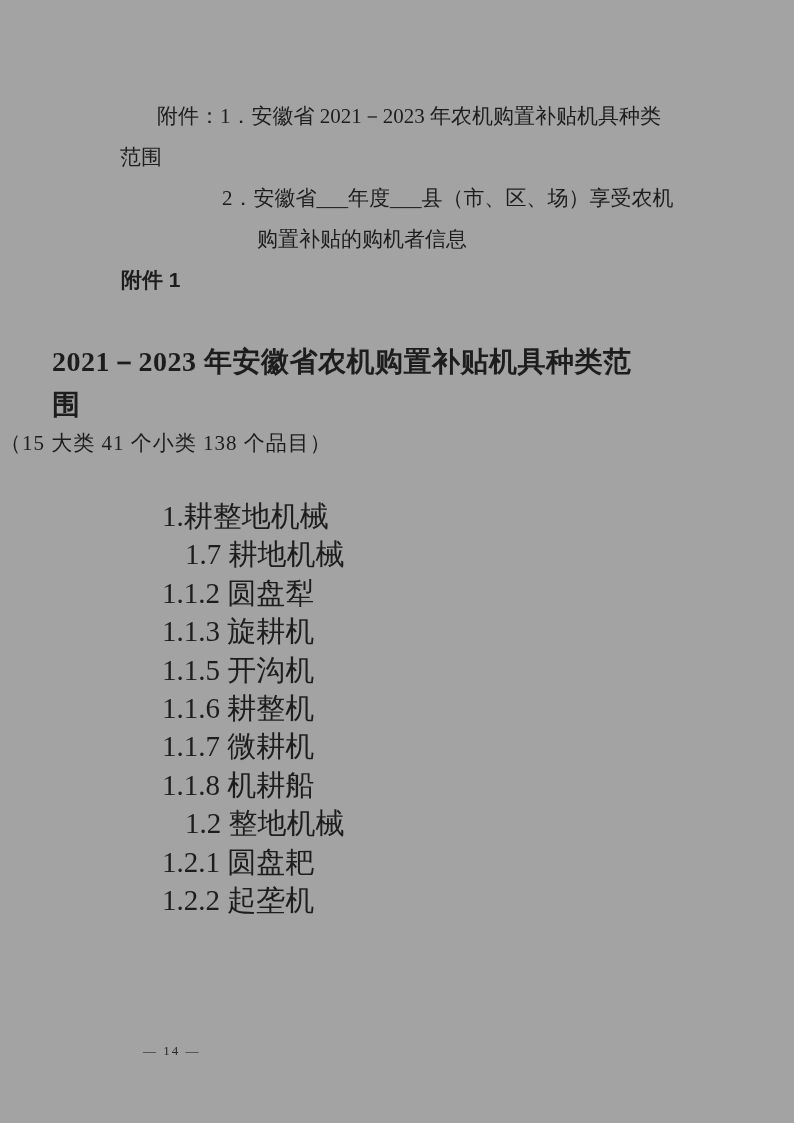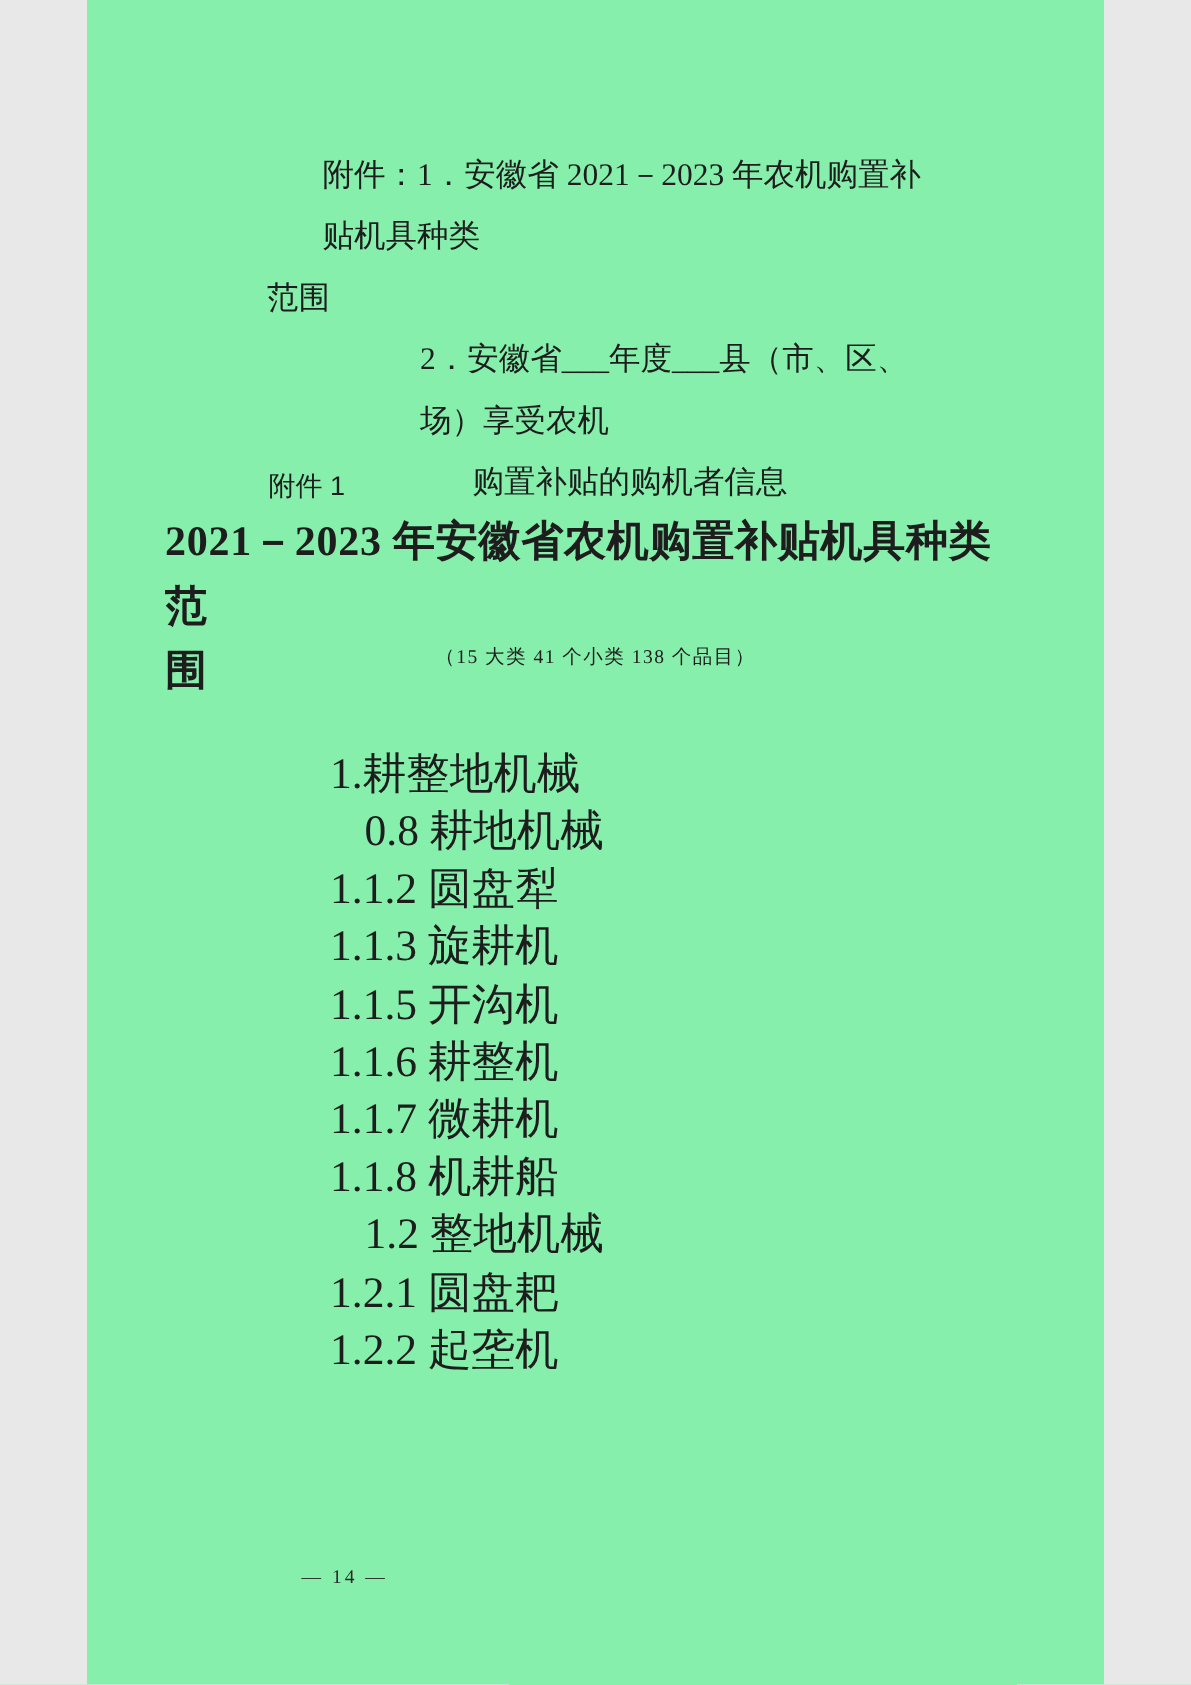--- a/index.html
+++ b/index.html
@@ -1,62 +1,61 @@
 <!DOCTYPE html>
 <html><head>
 <meta charset="utf-8">
 <style>
   * { margin: 0; padding: 0; box-sizing: border-box; }
   html, body { background: #e8e8e8; }
   .page {
     position: relative;
-    width: 678px;
+    width: 794px;
     height: 1123px;
     margin: 0 auto;
-    background: #86efac;
+    background: #a3a3a3;
     font-family: "Liberation Serif", "DejaVu Serif", serif;
     color: #1d1d1d;
     overflow: hidden;
   }
   
   .att-note {
     position: absolute;
     top: 96px; left: 120px; right: 110px;
     font-size: 21px;
     line-height: 41px;
   }
   .att-note .ln-0 { padding-left: 37px; }
   .att-note .ln-1 { padding-left: 0; }
   .att-note .ln-2 { padding-left: 102px; }
   .att-note .ln-3 { padding-left: 137px; }
   
   .att-label {
     position: absolute;
     top: 266px; left: 121px;
-    font-size: 18px;
-    font-weight: 400;
+    font-size: 21px;
+    font-weight: 700;
     font-family: "Liberation Sans", "DejaVu Sans", sans-serif;
-    margin-top: 46px;
   }
   
   .doc-title {
     position: absolute;
     top: 340px; left: 52px; right: 56px;
     text-align: left;
     font-size: 28px;
     font-weight: 700;
     line-height: 43px;
     letter-spacing: 0.5px;
   }
   
   .doc-subtitle {
     position: absolute;
     top: 429px; left: 0; right: 0;
-    text-align: center;
-    font-size: 13px;
+    text-align: left;
+    font-size: 21px;
     letter-spacing: 1px;
   }
   
   .catalog {
     position: absolute;
     top: 497px; left: 120px; right: 100px;
     font-size: 29px;
     line-height: 38.4px;
   }
   .catalog .list-item.indent-0 { padding-left: 42px; }
@@ -87,21 +86,21 @@
 
   <div class="doc-title">
     <div>2021－2023 年安徽省农机购置补贴机具种类范</div>
     <div>围</div>
   </div>
 
   <div class="doc-subtitle">（15 大类 41 个小类 138 个品目）</div>
 
   <div class="catalog">
       <div class="list-item indent-0">1.耕整地机械</div>
-      <div class="list-item indent-1">0.8 耕地机械</div>
+      <div class="list-item indent-1">1.7 耕地机械</div>
       <div class="list-item indent-0">1.1.2 圆盘犁</div>
       <div class="list-item indent-0">1.1.3 旋耕机</div>
       <div class="list-item indent-0">1.1.5 开沟机</div>
       <div class="list-item indent-0">1.1.6 耕整机</div>
       <div class="list-item indent-0">1.1.7 微耕机</div>
       <div class="list-item indent-0">1.1.8 机耕船</div>
       <div class="list-item indent-1">1.2 整地机械</div>
       <div class="list-item indent-0">1.2.1 圆盘耙</div>
       <div class="list-item indent-0">1.2.2 起垄机</div>
     </div>

